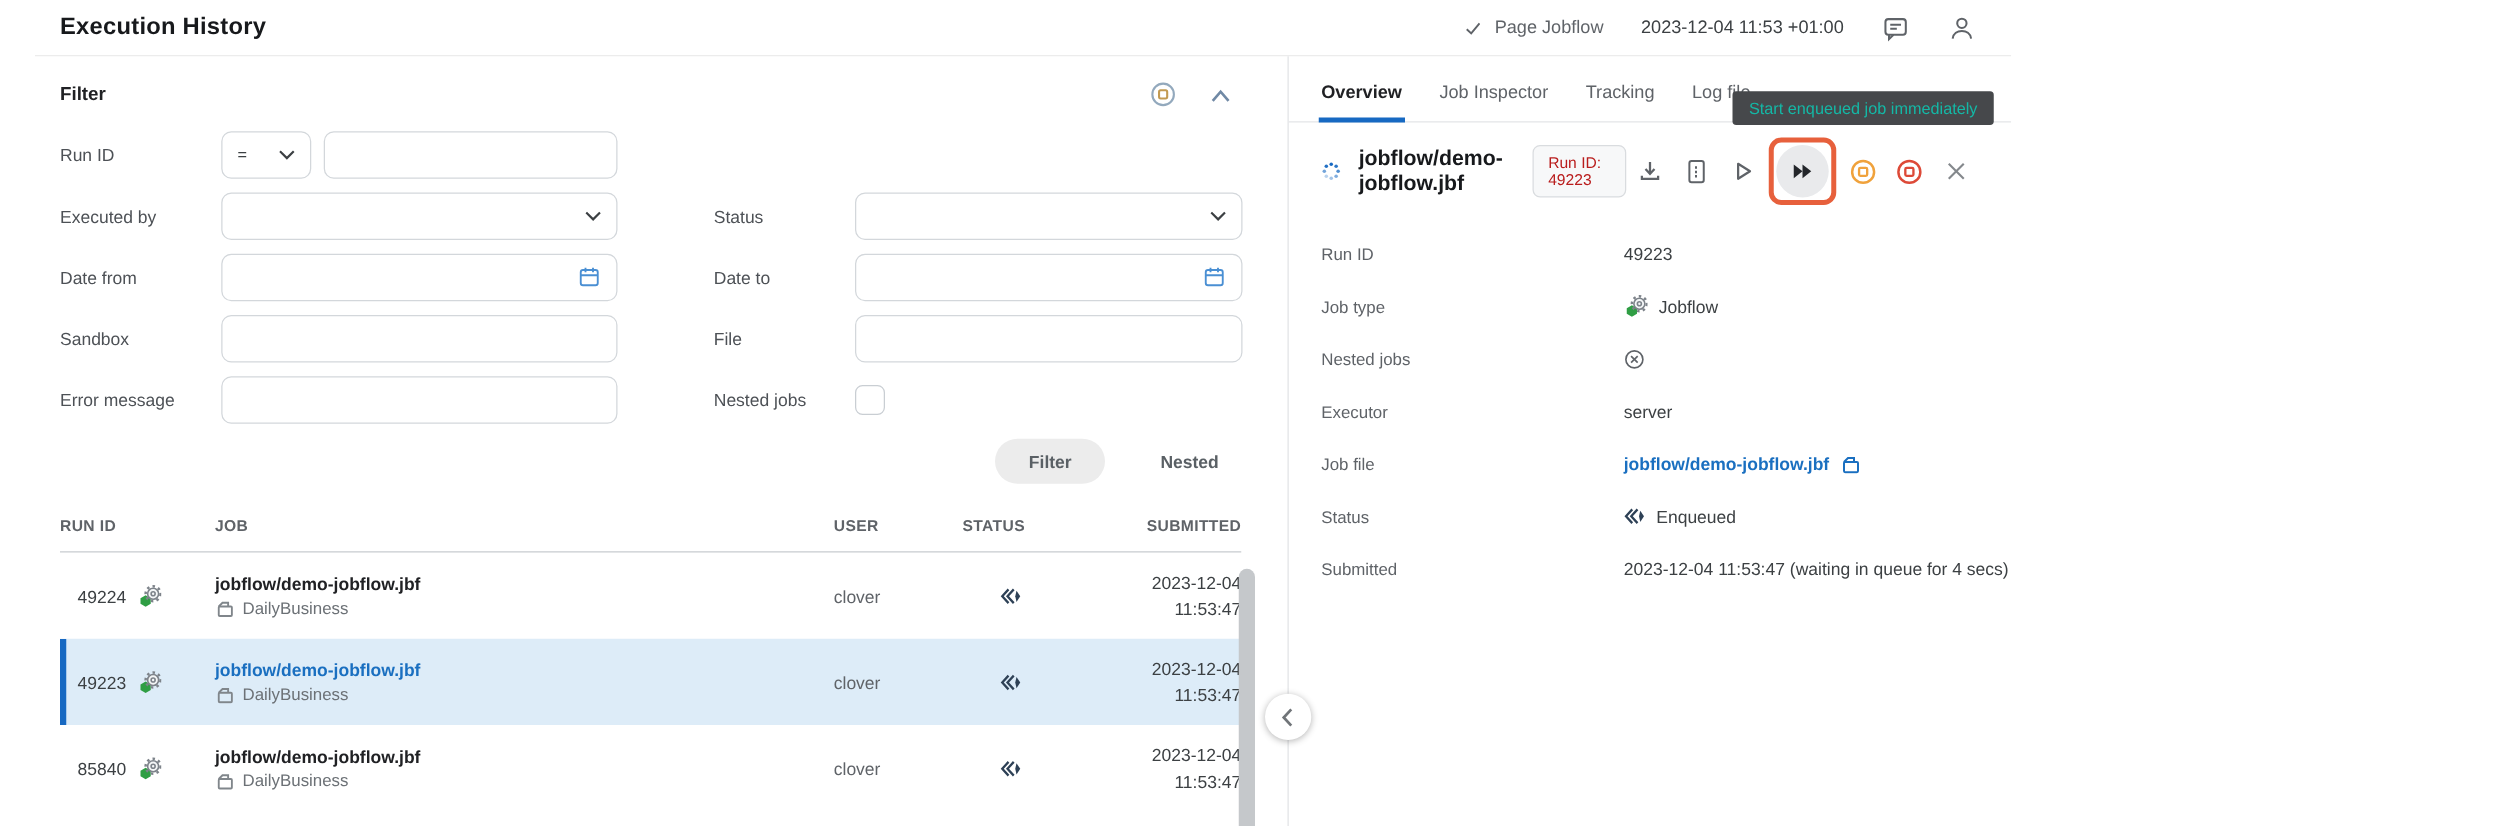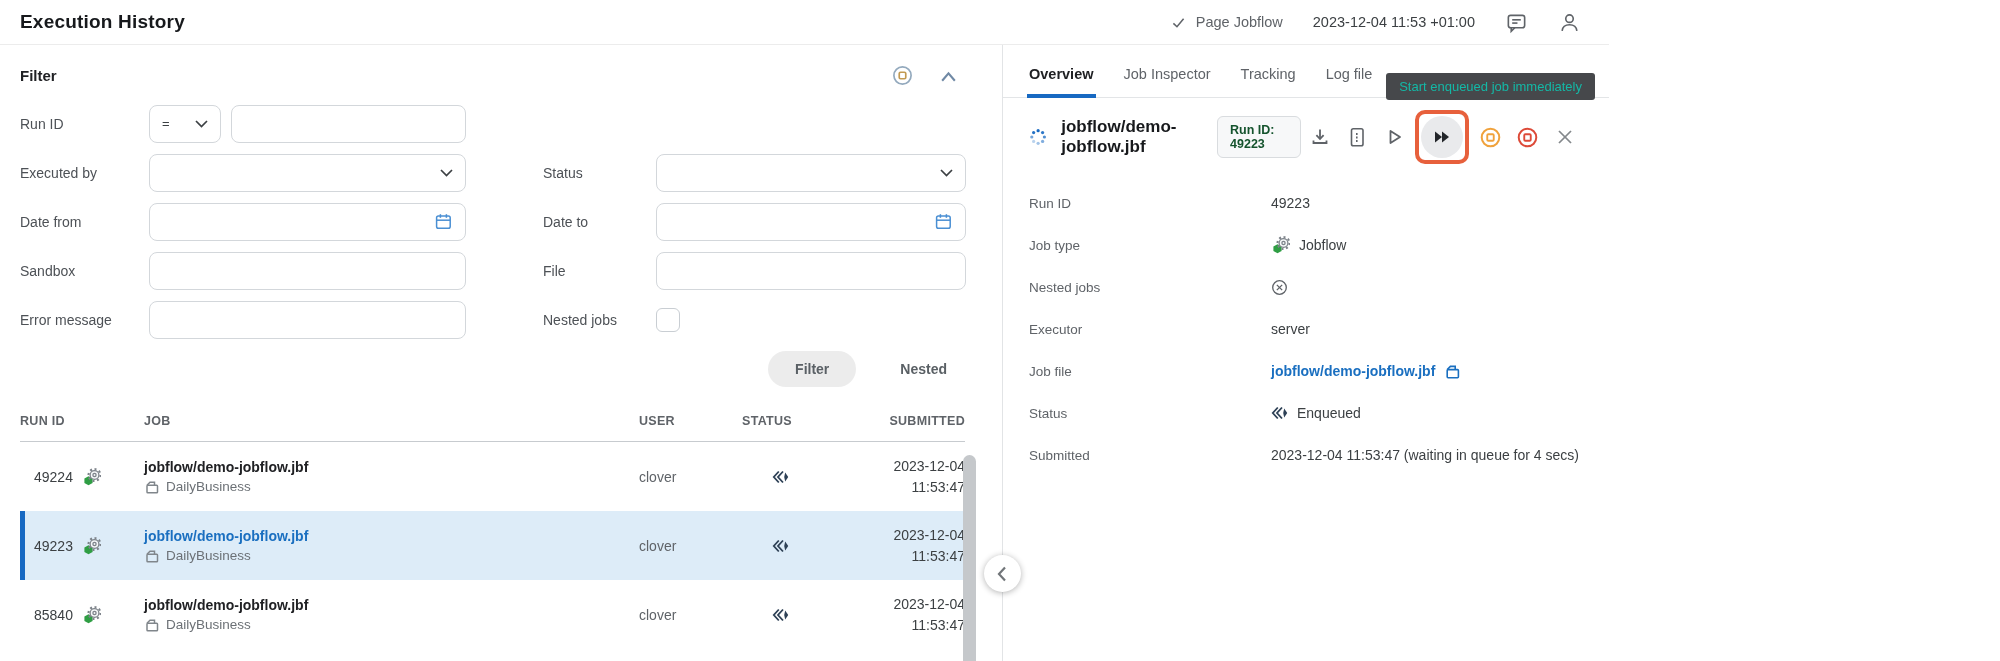--- a/index.html
+++ b/index.html
@@ -1,18 +1,18 @@
 <!DOCTYPE html>
 <html><head>
 <meta charset="utf-8">
 <style>
   * { box-sizing: border-box; margin: 0; padding: 0; }
   html,body { background:#fff; }
   body { font-family:"Liberation Sans", sans-serif; -webkit-font-smoothing:antialiased; }
-  .screen { width:1609px; height:661px; position:relative; overflow:hidden; background:#fff; color:#202124; }
+  .screen { width:1609px; height:661px; position:relative; overflow:hidden; background:#fff; color:#202124;padding-left:28px; }
 
   
   .topbar { height:45px; display:flex; align-items:center; padding:0 28px 0 20px; border-bottom:1px solid #ececec; }
   .topbar h1 { font-size:19px; font-weight:bold; color:#17191c; letter-spacing:.2px; }
   .topbar-right { margin-left:auto; display:flex; align-items:center; gap:30px; }
   .page-status { display:flex; align-items:center; gap:9px; color:#5f6368; font-size:14.5px; }
   .timestamp { color:#3c4043; font-size:14.5px; }
   .icon-btn { display:flex; align-items:center; cursor:pointer; }
 
   
@@ -69,21 +69,21 @@
 
   
   .tabs { display:flex; align-items:flex-end; gap:30px; padding-left:26px; height:53px; border-bottom:1px solid #e3e5e7; }
   .tab { font-size:14.5px; color:#5f6368; padding-bottom:15px; position:relative; cursor:pointer; }
   .tab.active { color:#202124; font-weight:bold; }
   .tab.active::after { content:""; position:absolute; left:-2px; right:-2px; bottom:-1px; height:4px; background:#1769c2; }
 
   .title-row { display:flex; align-items:center; padding:0 26px; margin-top:14px; height:50px; }
   .job-title { font-size:17px; font-weight:bold; color:#17191c; margin-left:14px; }
   .badge { margin-left:16px; padding:6px 12px; border:1px solid #d9dcdf; background:#f7f8f9; border-radius:6px;
-           font-size:12.5px; font-weight:bold; color:#14532d; }
+           font-size:12.5px; font-weight:normal; color:#b91c1c; }
   .toolbar { margin-left:auto; display:flex; align-items:center; color:#5f6368; }
   .tb { width:37px; display:flex; justify-content:center; align-items:center; cursor:pointer; }
   .annotation { border:4px solid #e7603c; border-radius:10px; padding:2px; margin:0 3px; }
   .ff-circle { width:42px; height:42px; border-radius:50%; background:#e9eaec; display:flex; align-items:center; justify-content:center; cursor:pointer; }
 
   .tooltip { position:absolute; top:28px; right:14px; background:#46484b; color:#14b8a6; font-size:13px;
              padding:6px 13px; border-radius:3px; z-index:8; white-space:nowrap; }
 
   .details { margin-top:20px; }
   .drow { display:flex; align-items:center; height:42px; padding-left:26px; }

